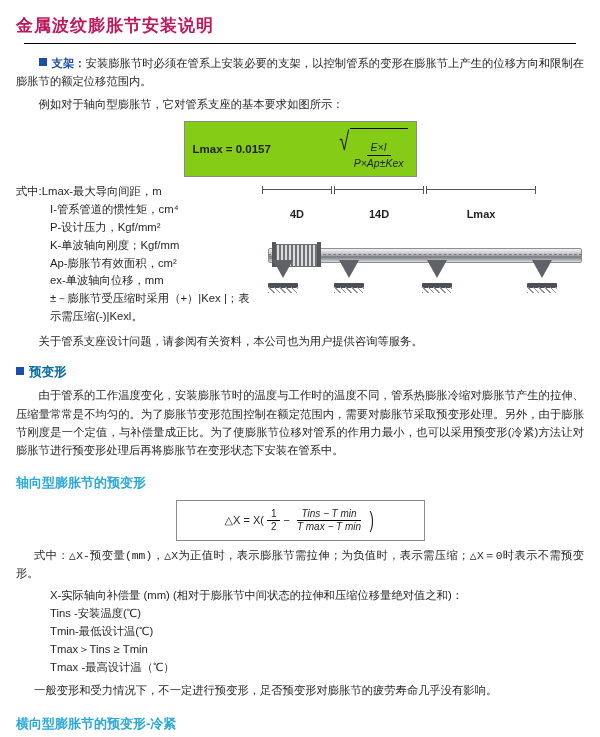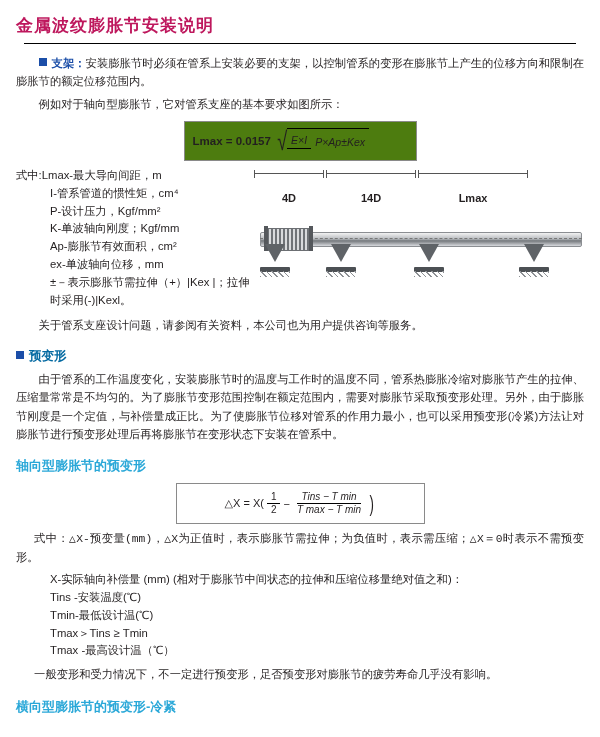--- a/index.html
+++ b/index.html
@@ -73,58 +73,58 @@
     margin: 0;
     padding-left: 34px;
   }
   .formula-box {
     margin: 8px auto 4px auto;
     width: 215px;
     border: 1px solid #8a8a8a;
     padding: 6px 8px;
     display: flex;
     align-items: center;
-    justify-content: flex-start;
+    justify-content: space-between;
     gap: 4px;
     font-size: 11px;
-    background: #4d7c0f;
+    background: #84cc16;
   }
   .formula-lhs { font-weight: bold; font-size: 11.5px; white-space: nowrap; }
   .radical {
     display: flex;
     align-items: stretch;
     font-size: 10.5px;
   }
   .radical .sign {
     font-size: 26px;
     line-height: 26px;
     transform: scaleX(0.7);
     margin-right: -2px;
   }
   .frac {
     display: inline-flex;
-    flex-direction: row;
+    flex-direction: column;
     align-items: center;
     border-top: 1px solid #000;
-    padding-top: 1px;
+    padding-top: 12px;
     line-height: 1.25;
   }
   .frac .num {
     border-bottom: 1px solid #000;
     padding: 0 4px 1px 4px;
     font-style: italic;
   }
   .frac .den {
     padding: 1px 4px 0 4px;
     font-style: italic;
   }
   .layout-row {
     display: flex;
     align-items: flex-start;
-    gap: 0;
+    gap: 8px;
     margin-top: 6px;
   }
   .left-col { width: 238px; flex: none; }
   .right-col { flex: 1; position: relative; padding-top: 6px; }
   .dim-row {
     display: flex;
     font-size: 11px;
     font-weight: bold;
     margin-bottom: 2px;
   }
@@ -269,21 +269,21 @@
   </div>
 
   <div class="layout-row">
     <div class="left-col">
       <div class="list-line" style="padding-left:0">式中:Lmax-最大导向间距，m</div>
       <div class="list-line">I-管系管道的惯性矩，cm⁴</div>
       <div class="list-line">P-设计压力，Kgf/mm²</div>
       <div class="list-line">K-单波轴向刚度；Kgf/mm</div>
       <div class="list-line">Ap-膨胀节有效面积，cm²</div>
       <div class="list-line">ex-单波轴向位移，mm</div>
-      <div class="list-line">±－表示膨胀节需拉伸（+）|Kex |；拉伸时采用(-)|Kexl。</div>
+      <div class="list-line">±－膨胀节受压缩时采用（+）|Kex |；表示需压缩(-)|Kexl。</div>
     </div>
 
     <div class="right-col">
       <div class="dim-row">
         <div class="dim-cell" style="width:70px;">4D</div>
         <div class="dim-cell" style="width:90px; margin-left:2px;">14D</div>
         <div class="dim-cell" style="width:110px; margin-left:2px;">Lmax</div>
       </div>
       <div class="pipe-wrap">
         <div class="pipe"></div>

